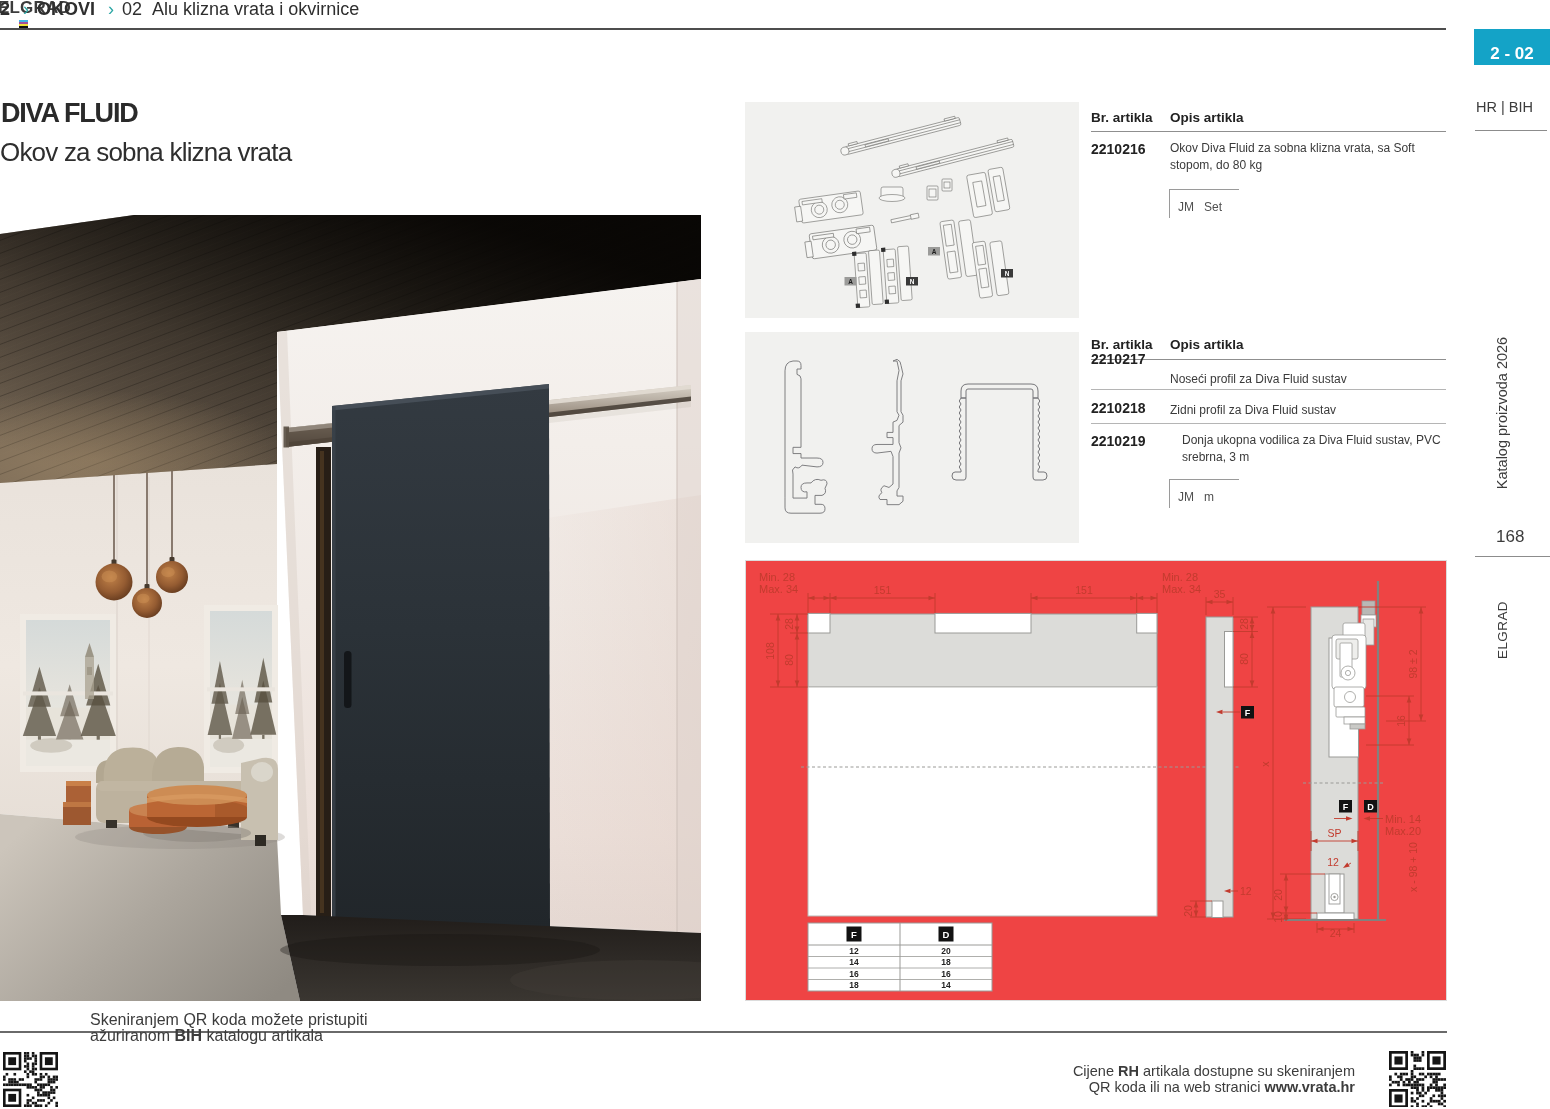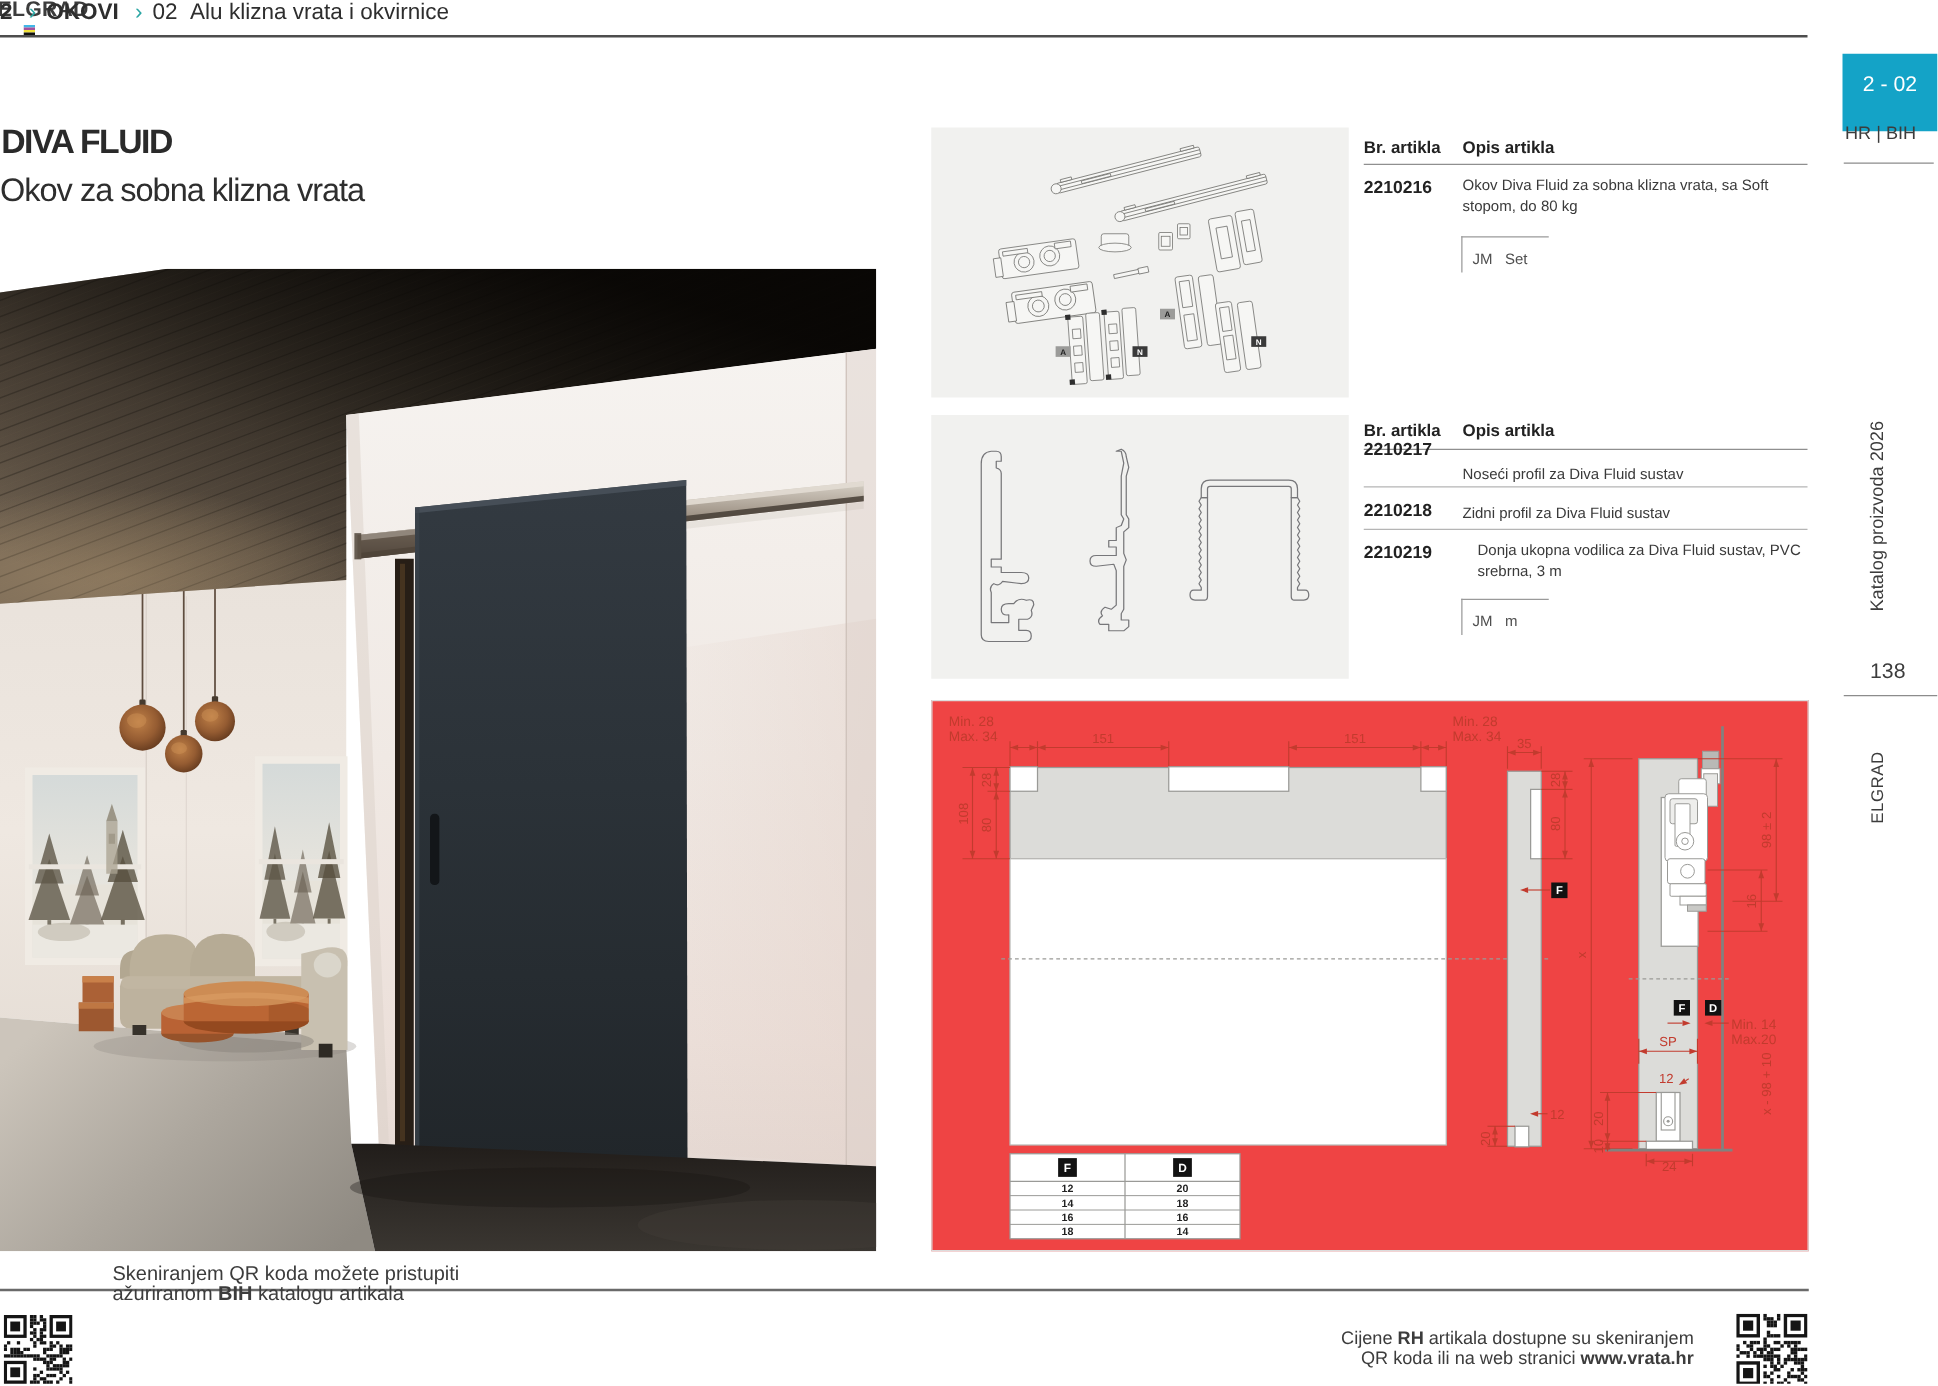--- a/index.html
+++ b/index.html
@@ -18,30 +18,30 @@
   <div style="height:2px;background:#111111;"></div>
 </div>
 <div class="abs" style="left:0;top:28px;width:1446px;height:2px;background:#4d4d4d;"></div>
 
 <div class="abs" style="left:0px;top:-1px;width:1445px;text-align:left;font-size:18px;color:#2e2e2e;">
   <span style="font-weight:bold;">2</span>
   <span style="color:#2ba6a4;padding:0 8px;">›</span><span style="font-weight:bold;">OKOVI</span>
   <span style="color:#2ba6a4;padding:0 8px;">›</span><span>02&nbsp;&nbsp;Alu klizna vrata i okvirnice</span>
 </div>
 
-<div class="abs" style="left:1474px;top:43px;width:76px;height:62px;background:#14a3c7;color:#ffffff;
-     font-size:17px;font-weight:normal;line-height:50px;text-align:center;">2 - 02</div>
+<div class="abs" style="left:1474px;top:29px;width:76px;height:36px;background:#14a3c7;color:#ffffff;
+     font-size:17px;font-weight:bold;line-height:50px;text-align:center;">2 - 02</div>
 <div class="abs" style="left:1476px;top:99px;font-size:14.5px;color:#3c3c3c;">HR | BIH</div>
 <div class="abs" style="left:1475px;top:130px;width:72px;height:1px;background:#8c8c8c;"></div>
 
 <div class="abs" style="left:1495px;top:330px;width:14px;height:165px;">
   <div style="position:absolute;left:50%;top:50%;transform:translate(-50%,-50%) rotate(-90deg);white-space:nowrap;
        font-size:14.5px;color:#3c3c3c;">Katalog proizvoda 2026</div>
 </div>
-<div class="abs" style="left:1496px;top:527px;font-size:17px;color:#3c3c3c;">138</div>
+<div class="abs" style="left:1496px;top:527px;font-size:17px;color:#3c3c3c;">168</div>
 <div class="abs" style="left:1475px;top:556px;width:75px;height:1px;background:#8c8c8c;"></div>
 <div class="abs" style="left:1495px;top:595px;width:14px;height:70px;">
   <div style="position:absolute;left:50%;top:50%;transform:translate(-50%,-50%) rotate(-90deg);white-space:nowrap;
        font-size:13.5px;color:#3c3c3c;letter-spacing:0.4px;">ELGRAD</div>
 </div>
 
 <div class="abs" style="left:1px;top:98px;font-size:27px;font-weight:bold;color:#2a2a2a;letter-spacing:-1.2px;">DIVA FLUID</div>
 <div class="abs" style="left:0px;top:137px;font-size:26px;color:#2e2e2e;letter-spacing:-0.8px;">Okov za sobna klizna vrata</div>
 
 <div class="abs" style="left:0;top:215px;width:701px;height:786px;" id="photo">

